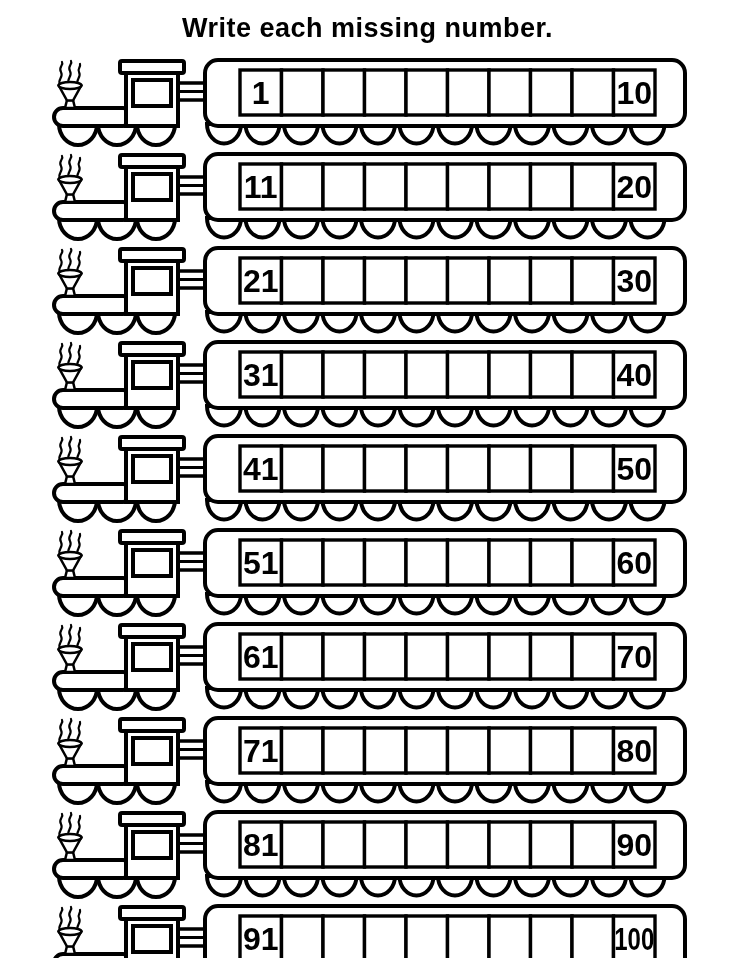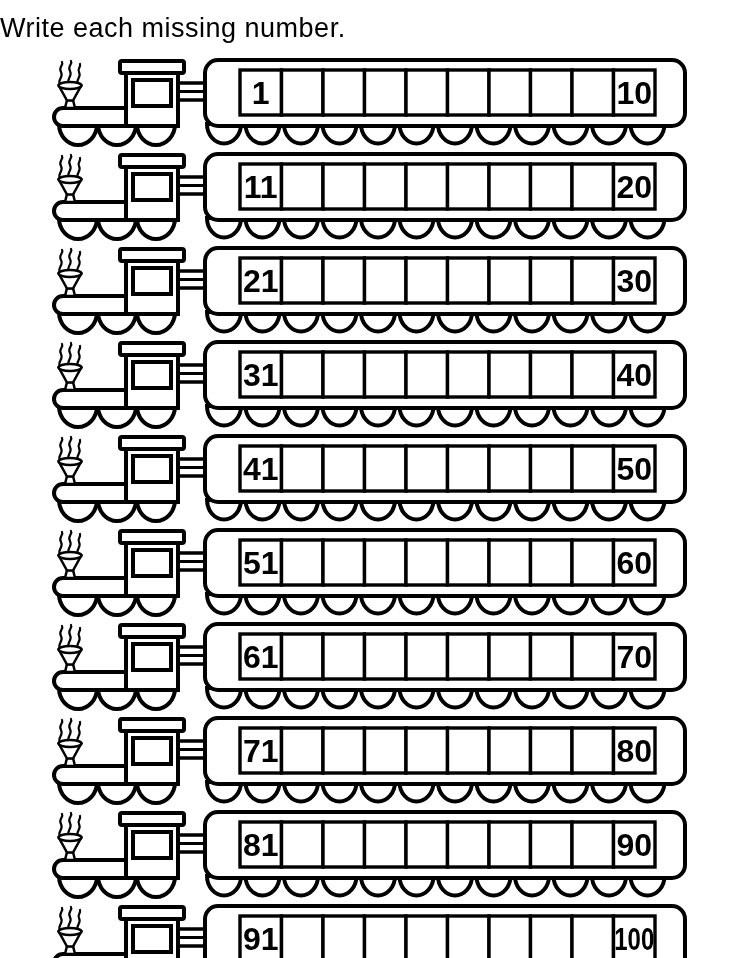--- a/index.html
+++ b/index.html
@@ -18,22 +18,23 @@
     height: 958px;
     position: relative;
   }
   header {
     height: 56px;
     box-sizing: border-box;
     padding-top: 13px;
   }
   h1 {
     margin: 0;
+    text-align: center;
     font-family: "Liberation Sans", sans-serif;
-    font-weight: normal;
+    font-weight: bold;
     font-size: 27px;
     line-height: 30px;
     color: var(--ink, #000000);
     letter-spacing: 0.5px;
   }
   .row {
     height: 94px;
     position: relative;
   }
   .train-svg {

